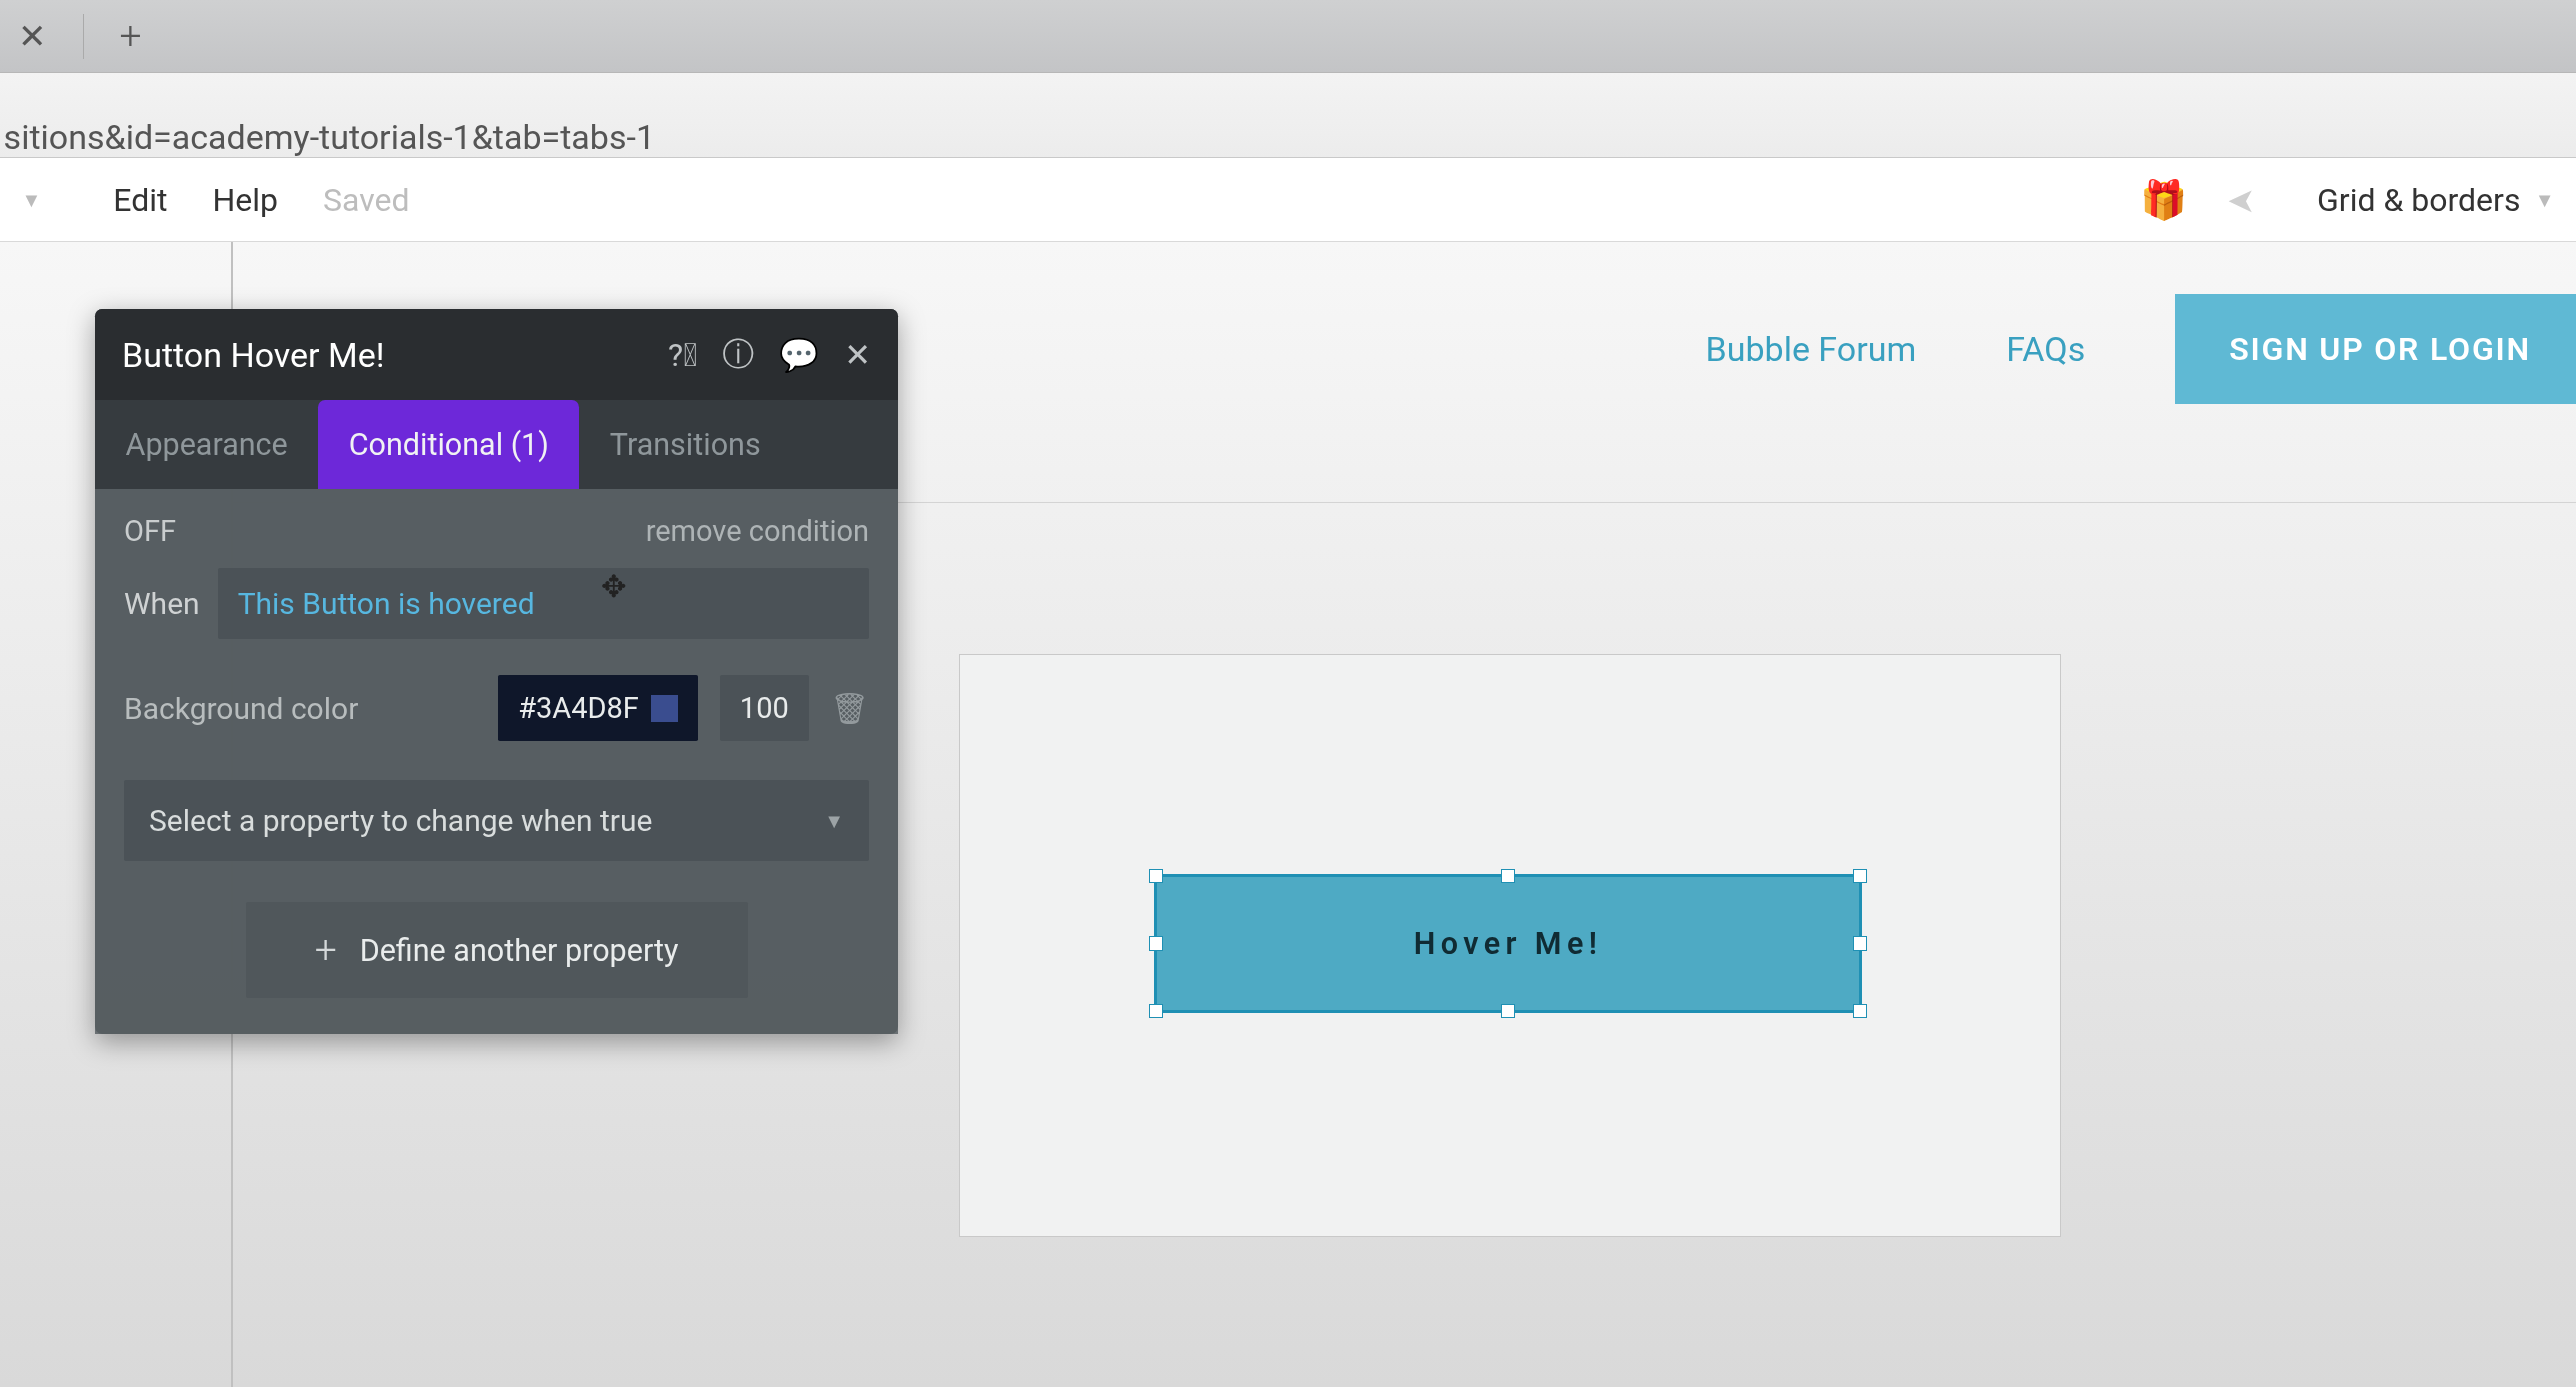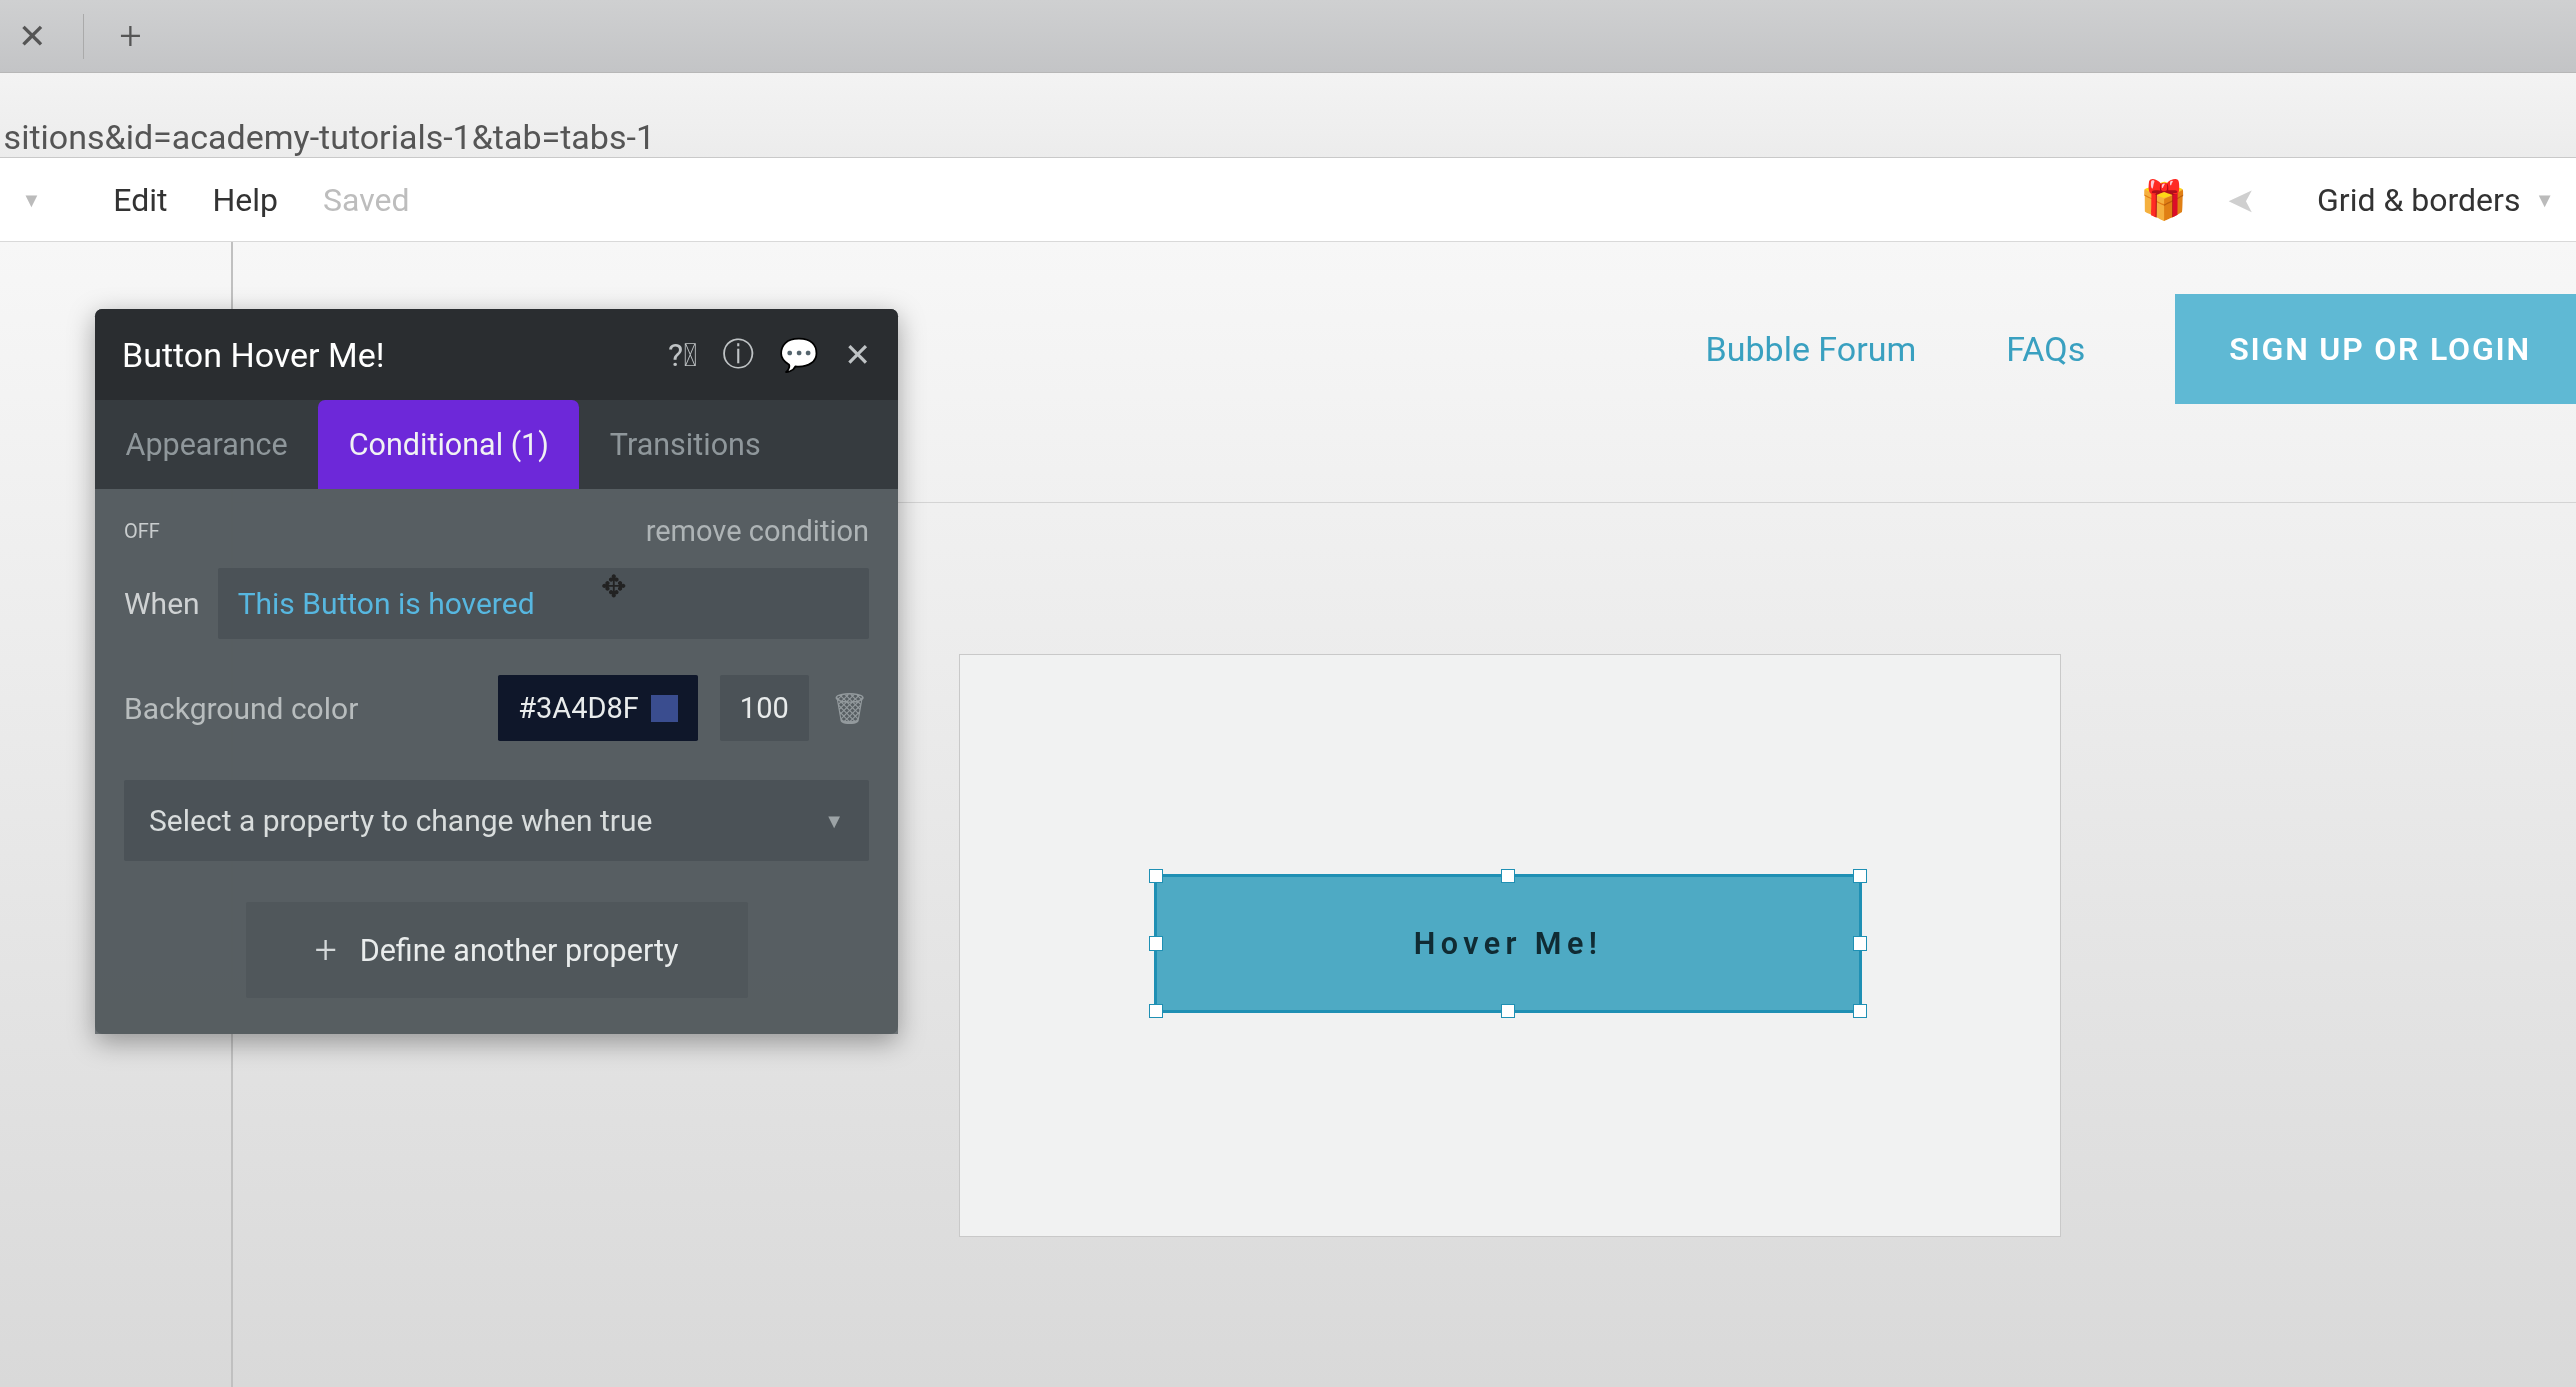--- a/index.html
+++ b/index.html
@@ -51,21 +51,21 @@
 .panel-title{color:#fff;font-size:34px;}
 .panel-icons{display:flex;gap:25px;align-items:center;}
 .panel-icons span{font-size:32px;color:#bfc3c5;}
 
 .tabs{display:flex;background:#363b3f;}
 .tab{padding:27px 30.5px;font-size:30.5px;color:#8f979b;}
 .tab.active{background:#6d28d9;color:#f0f2f3;border-radius:7.2px 7.2px 0 0;}
 
 .body{padding:25px 29px 36px;background:rgba(90,97,101,.85);}
 .row{display:flex;align-items:center;justify-content:space-between;margin-bottom:20px;}
-.offlbl{color:#c9cdce;font-size:20px;}
+.offlbl{color:#c9cdce;font-size:29px;}
 .remove{color:#aeb4b6;font-size:29px;}
 .whenrow{display:flex;align-items:center;gap:18px;margin-bottom:36px;}
 .whenlbl{color:#cfd2d3;font-size:30px;}
 .exprbox{flex:1;background:#4b5257;padding:18px 20px;border-radius:1.8px;}
 .expr{color:#57b7e0;font-size:30px;}
 .proprow{display:flex;align-items:center;gap:21.5px;margin-bottom:39px;}
 .proplbl{flex:1;color:#b8bdbe;font-size:30px;}
 .hexbox{background:#0f172a;padding:16px 20px;display:flex;align-items:center;gap:12.5px;border-radius:1.8px;}
 .hex{color:#e9ecec;font-size:29px;}
 .sw{width:27px;height:27px;background:#3a4d8f;}

